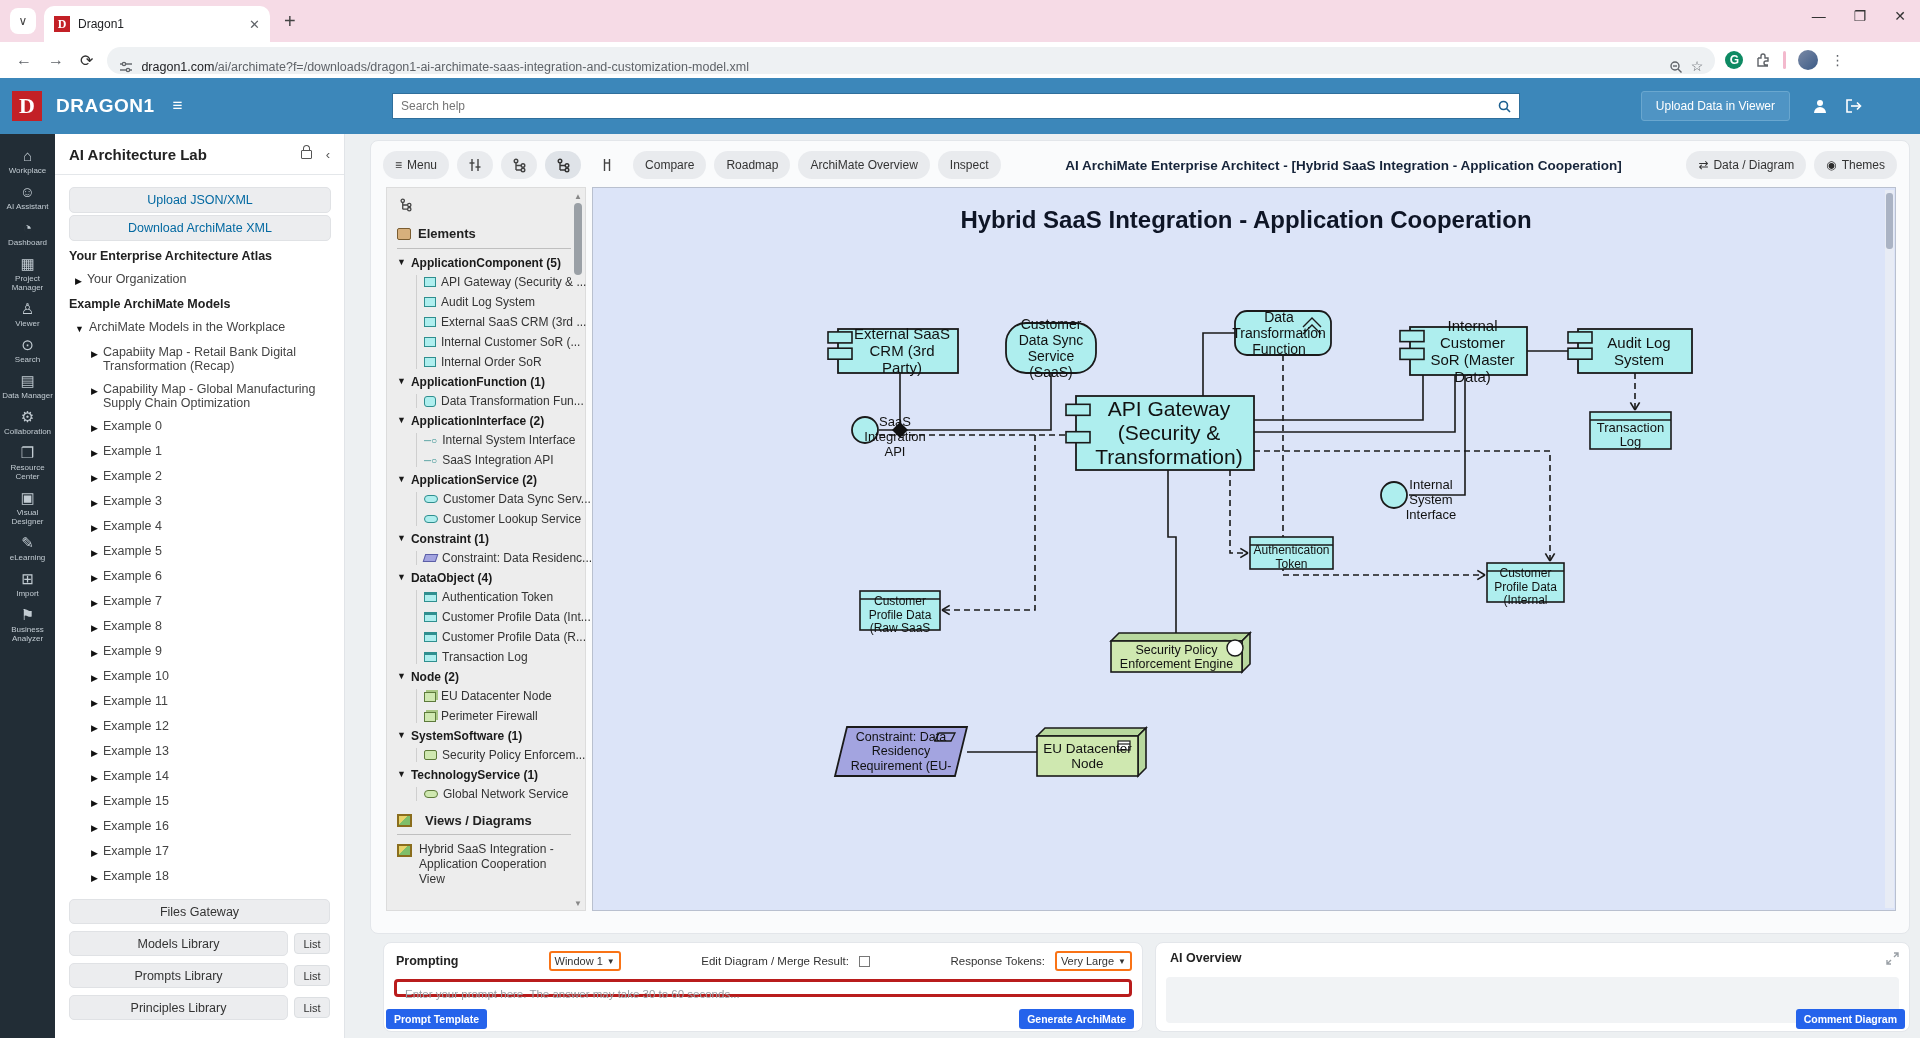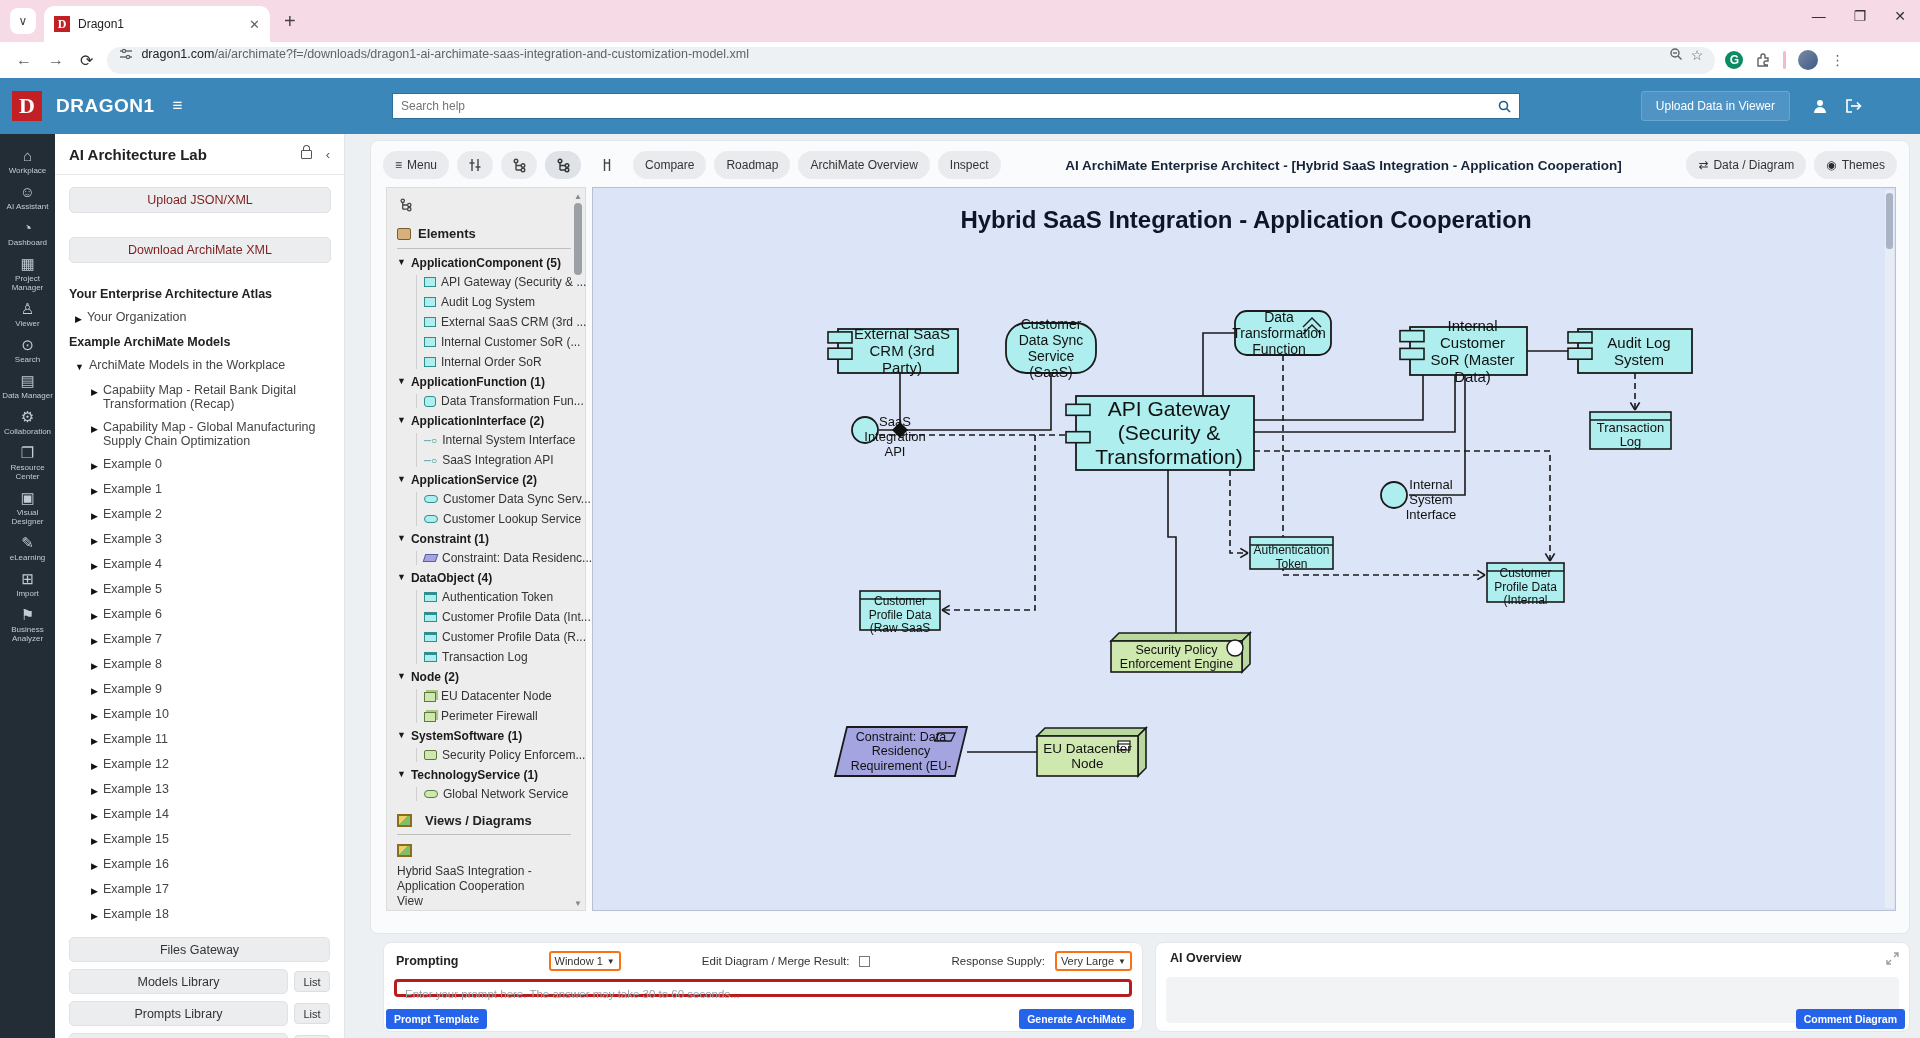--- a/index.html
+++ b/index.html
@@ -15,21 +15,21 @@
   .favicon { width:16px; height:16px; background:#c32026; color:#fff; font-family:"Liberation Serif",serif;
     font-weight:bold; font-size:12px; display:flex; align-items:center; justify-content:center; flex:0 0 auto; }
   .tab-title { font-size:12px; color:#202124; flex:1; }
   .tab-close { color:#5f6368; font-size:13px; }
   .new-tab { position:absolute; left:284px; top:10px; color:#444; font-size:20px; }
   .win-controls { position:absolute; right:14px; top:8px; display:flex; gap:28px; color:#333; font-size:14px; }
   .chrome-toolbar { position:absolute; top:42px; left:0; width:1920px; height:36px; background:#ffffff;
     display:flex; align-items:center; }
   .nav-ic { color:#5f6368; font-size:16px; margin-left:16px; }
   .omnibox { margin-left:14px; width:1608px; height:27px; background:#eef1f3; border-radius:14px;
-    display:flex; align-items:flex-start; padding:0 12px; gap:8px; }
+    display:flex; align-items:flex-end; padding:0 12px; gap:8px; }
   .omni-url { font-size:12.5px; color:#5f6368; flex:1; white-space:nowrap; overflow:hidden; }
   .omni-url b { color:#202124; font-weight:normal; }
   .chrome-right { display:flex; align-items:center; gap:12px; margin-left:10px; }
   .g-ext { width:18px; height:18px; border-radius:50%; background:#0e8a63; color:#fff; font-size:12px;
     font-weight:bold; display:flex; align-items:center; justify-content:center; }
   .pink-sep { width:3px; height:18px; background:#f3b9cd; border-radius:2px; }
   .avatar { width:20px; height:20px; border-radius:50%; background:linear-gradient(135deg,#7b8aa6,#3b5a86); }
   .kebab { color:#5f6368; font-size:14px; }
 
   
@@ -57,21 +57,21 @@
   .sidebar { position:absolute; top:134px; left:55px; width:290px; height:904px; background:#fff;
     border-right:1px solid #e1e4e8; padding:12px 14px 0 14px; overflow:hidden; }
   .sb-head { display:flex; align-items:center; }
   .sb-title { font-size:15px; font-weight:bold; color:#222; flex:1; }
   .lock { width:11px; height:9px; border:1.5px solid #555; border-radius:1px; position:relative; margin-right:14px; }
   .lock:before { content:""; position:absolute; left:1px; top:-6px; width:5px; height:5px;
     border:1.5px solid #555; border-bottom:0; border-radius:4px 4px 0 0; }
   .sb-collapse { color:#555; font-size:13px; }
   .sb-divider { height:1px; background:#e4e7ea; margin:11px -14px 12px -14px; }
   .sb-btn { width:262px; height:26px; background:#ecedef; border:1px solid #e0e2e5; border-radius:5px;
-    font-size:12.5px; color:#7f1d1d; display:flex; align-items:center; justify-content:center; margin:0 auto 24px auto; }
+    font-size:12.5px; color:#0369a1; display:flex; align-items:center; justify-content:center; margin:0 auto 2px auto; }
   .sb-section { font-size:12.5px; font-weight:bold; color:#222; margin:8px 0 9px 0; }
   .tree-row { font-size:12.5px; color:#444; display:flex; gap:5px; margin:0 0 9px 6px; line-height:14px; }
   .tree-row .tri { font-size:9px; color:#111; padding-top:2px; }
   .tree-children { margin-left:16px; }
   .lib-row { display:flex; align-items:center; gap:6px; margin-bottom:7px; }
   .lib-btn { flex:1; height:25px; background:#ecedef; border:1px solid #e0e2e5; border-radius:5px;
     font-size:12.5px; color:#333; display:flex; align-items:center; justify-content:center; }
   .list-chip { width:36px; height:21px; background:#ecedef; border:1px solid #dcdfe2; border-radius:4px;
     font-size:11px; color:#333; display:flex; align-items:center; justify-content:center; }
   .lib-block { margin-top:14px; }
@@ -103,21 +103,21 @@
   .ic-serv { width:14px; height:8px; background:#aeeeee; border:1px solid #2f8f8f; border-radius:5px; flex:0 0 auto; }
   .ic-constr { width:13px; height:8px; background:#a3a4e0; border:1px solid #5b5ea6; transform:skewX(-18deg); flex:0 0 auto; }
   .ic-data { width:13px; height:10px; background:#aeeeee; border:1px solid #2f8f8f; border-top:3px solid #2f8f8f; flex:0 0 auto; }
   .ic-func { width:12px; height:11px; background:#aeeeee; border:1px solid #2f8f8f; border-radius:3px; flex:0 0 auto; }
   .ic-node { width:12px; height:10px; background:#cfe8b0; border:1px solid #5d7a3a; box-shadow:2px -2px 0 #a9c785; flex:0 0 auto; margin-top:2px;}
   .ic-sys { width:13px; height:10px; background:#cfe8b0; border:1px solid #5d7a3a; border-radius:2px; flex:0 0 auto; }
   .ic-tech { width:14px; height:8px; background:#cfe8b0; border:1px solid #5d7a3a; border-radius:5px; flex:0 0 auto; }
   .ic-view { width:15px; height:13px; background:linear-gradient(135deg,#e8d36a 45%,#7fbf6a 45%); border:2px solid #8a6d1d; flex:0 0 auto; }
   .ep-views-h { display:flex; gap:13px; align-items:center; font-size:13px; font-weight:bold; color:#222;
     margin:12px 0 7px 0; padding-bottom:6px; border-bottom:1px solid #bfbfbf; }
-  .ep-view-item { font-size:12px; color:#333; display:flex; gap:7px; line-height:15px;flex-direction:column; }
+  .ep-view-item { font-size:12px; color:#333; display:flex; gap:7px; line-height:15px; }
 
   .canvas { position:absolute; top:46px; left:221px; width:1304px; height:724px; background:#dce4f8;
     border:1px solid #b9c0cf; }
   .cv-scroll { position:absolute; right:1px; top:2px; width:9px; height:718px; background:#e8ecf5; }
   .cv-thumb { width:7px; height:56px; background:#aab3c4; border-radius:3px; margin:3px auto; }
 
   
   .bottom-row { position:absolute; top:942px; left:383px; width:1527px; height:90px; display:flex; gap:12px; }
   .b-card { background:#fff; border:1px solid #e3e6ea; border-radius:8px; position:relative; }
   .prompt-card { width:760px; }
@@ -770,21 +770,21 @@
       <span class="p-title">Prompting</span>
       <span style="width:70px;"></span>
       <div class="sel">
           <span>Window 1</span>
           <span style="font-size:8px;">▼</span>
         </div>
       <span class="spacer-grow"></span>
       <span class="p-label">Edit Diagram / Merge Result:</span>
       <span class="chk"></span>
       <span class="spacer-grow"></span>
-      <span class="p-label">Response Supply:</span>
+      <span class="p-label">Response Tokens:</span>
       <div class="sel">
           <span>Very Large</span>
           <span style="font-size:8px;">▼</span>
         </div>
     </div>
     <div class="p-input">Enter your prompt here. The answer may take 30 to 60 seconds...</div>
     <div class="blue-btn" style="left:2px; bottom:2px;">Prompt Template</div>
     <div class="blue-btn" style="right:8px; bottom:2px;">Generate ArchiMate</div>
   </div>
   <div class="b-card ai-card">

